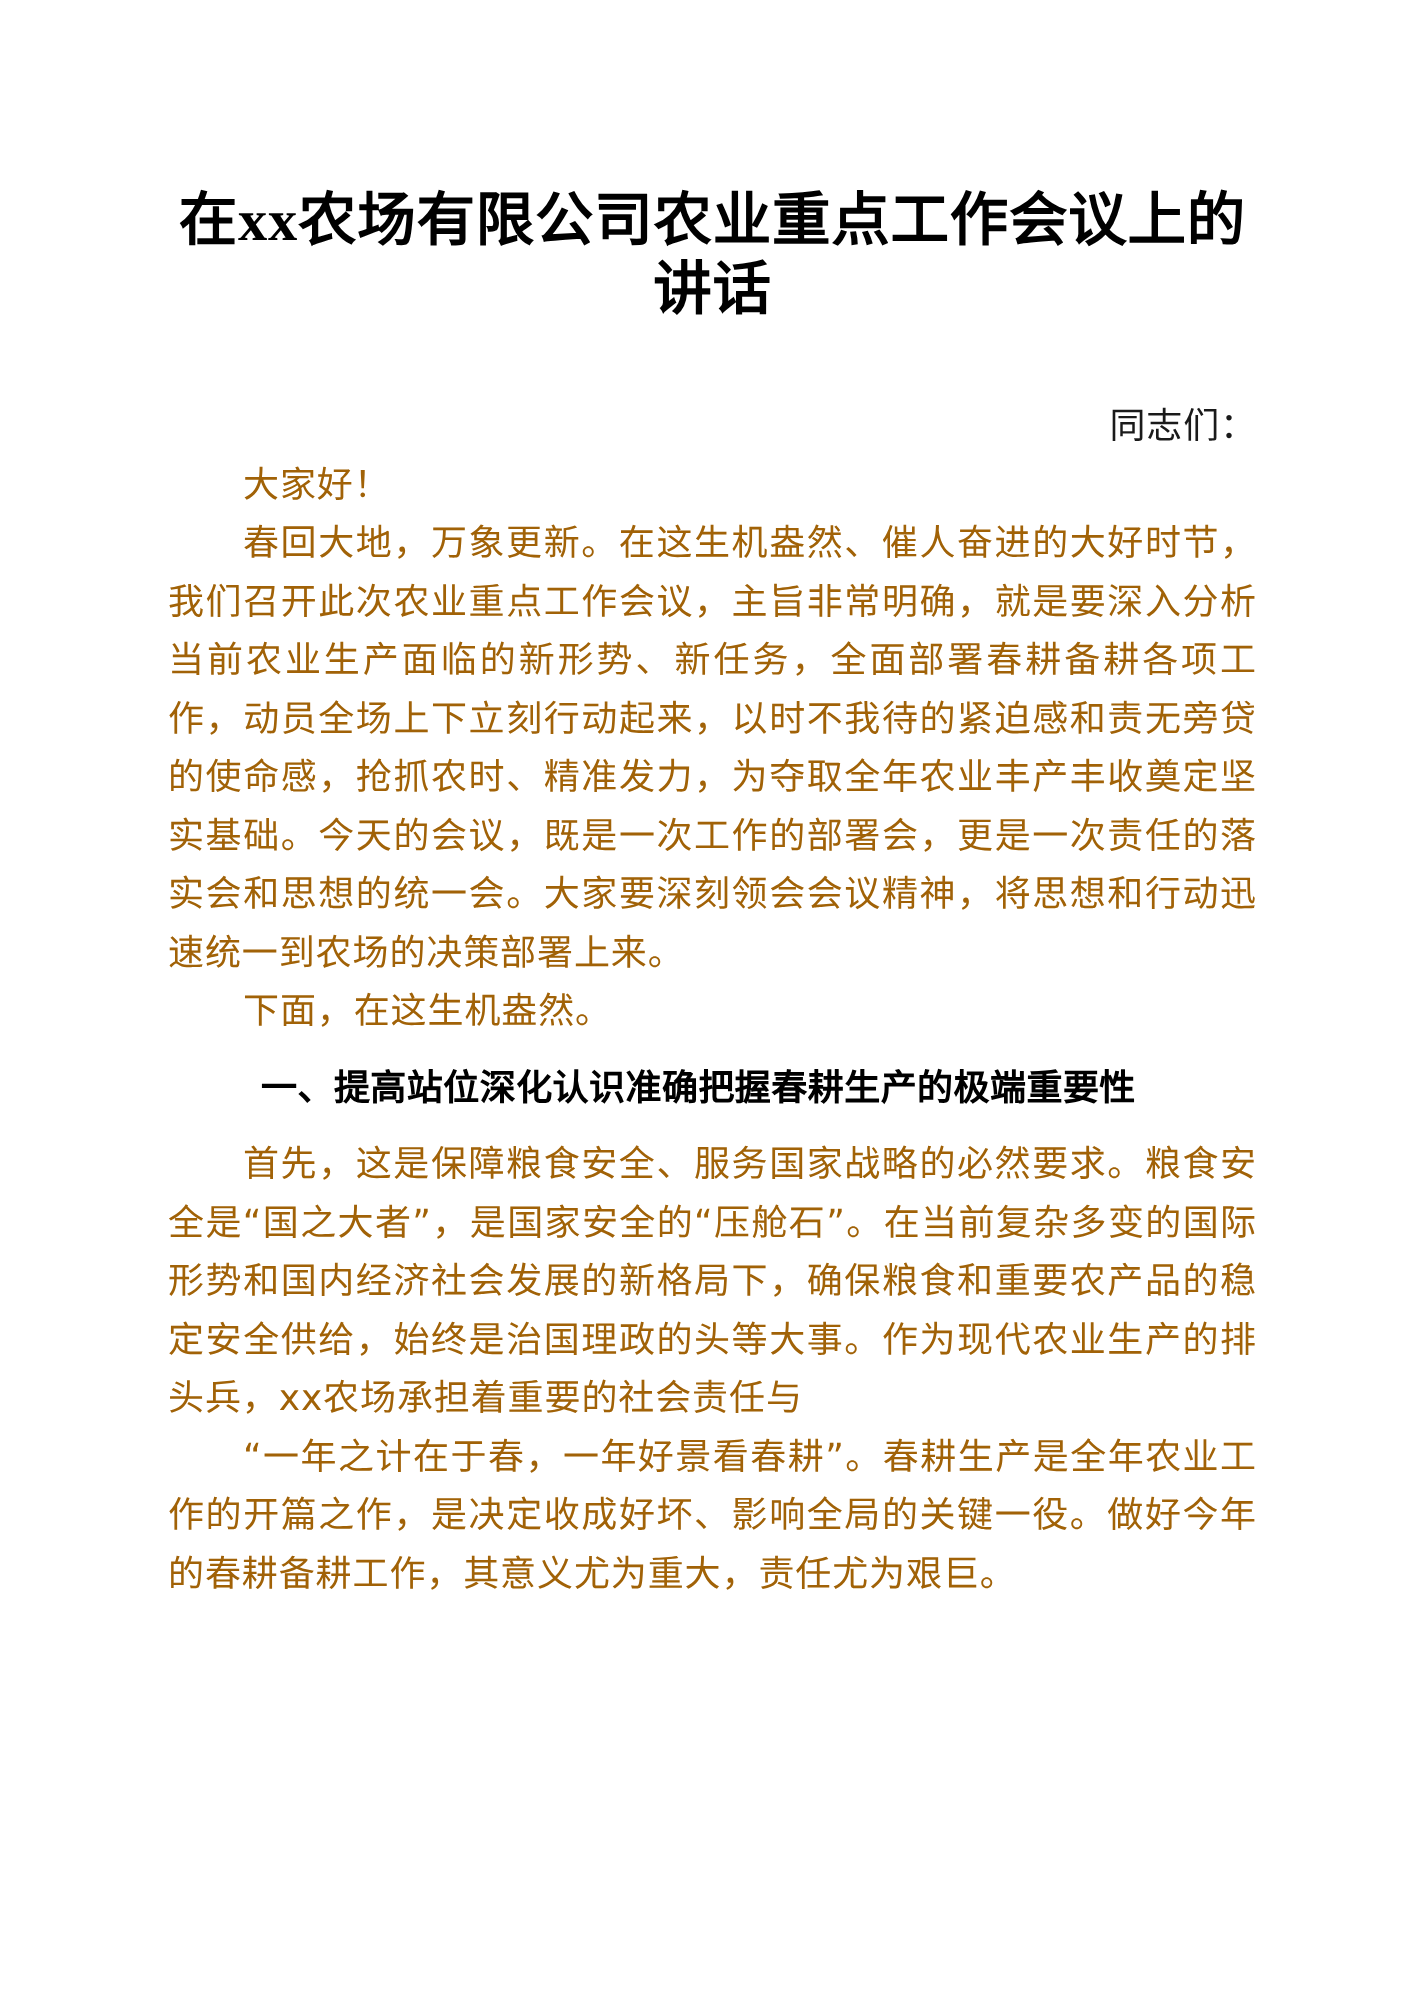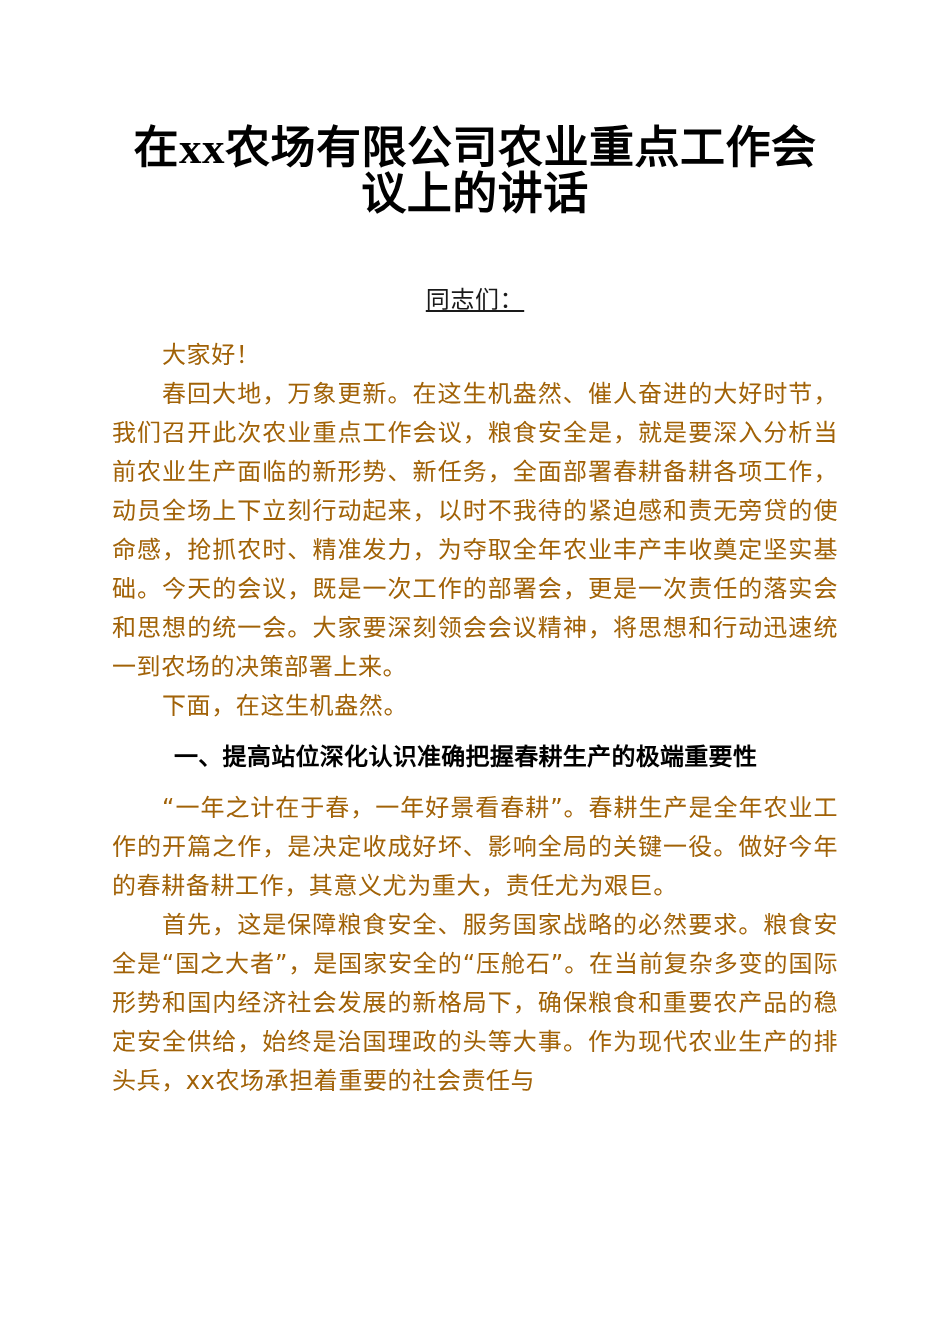--- a/index.html
+++ b/index.html
@@ -24,40 +24,39 @@
     top: 0;
     width: 726px;
   }
 
   
   .doc-title {
     margin: 0;
     padding: 0;
     font-family: "Liberation Serif", "DejaVu Serif", serif;
     font-weight: bold;
-    font-size: 45px;
+    font-size: 39px;
     line-height: 46px;
     color: #000000;
     text-align: center;
     letter-spacing: 0.5px;
     padding-top: 125px;
     word-break: break-all;
   }
 
   
   .salutation {
-    margin: 16px;
+    margin: 0;
     padding-top: 48px;
     font-family: "DejaVu Sans", "Liberation Sans", sans-serif;
     font-size: 24px;
     line-height: 39px;
     color: #1a1a1a;
-    text-align: center;
+    text-align: right;
     letter-spacing: 0.6px;
-    text-decoration: underline;
   }
 
   
   .para {
     margin: 0;
     font-family: "DejaVu Sans", "Liberation Sans", sans-serif;
     font-size: 24px;
     line-height: 39px;
     color: #a16207;
     text-align: justify;
@@ -90,24 +89,24 @@
 
 <div class="page">
   <div class="doc-body">
 
     <h1 class="doc-title">在xx农场有限公司农业重点工作会议上的讲话</h1>
 
     <p class="salutation">同志们：</p>
 
     <p class="para">大家好！</p>
 
-    <p class="para">春回大地，万象更新。在这生机盎然、催人奋进的大好时节，我们召开此次农业重点工作会议，粮食安全是，就是要深入分析当前农业生产面临的新形势、新任务，全面部署春耕备耕各项工作，动员全场上下立刻行动起来，以时不我待的紧迫感和责无旁贷的使命感，抢抓农时、精准发力，为夺取全年农业丰产丰收奠定坚实基础。今天的会议，既是一次工作的部署会，更是一次责任的落实会和思想的统一会。大家要深刻领会会议精神，将思想和行动迅速统一到农场的决策部署上来。</p>
+    <p class="para">春回大地，万象更新。在这生机盎然、催人奋进的大好时节，我们召开此次农业重点工作会议，主旨非常明确，就是要深入分析当前农业生产面临的新形势、新任务，全面部署春耕备耕各项工作，动员全场上下立刻行动起来，以时不我待的紧迫感和责无旁贷的使命感，抢抓农时、精准发力，为夺取全年农业丰产丰收奠定坚实基础。今天的会议，既是一次工作的部署会，更是一次责任的落实会和思想的统一会。大家要深刻领会会议精神，将思想和行动迅速统一到农场的决策部署上来。</p>
 
     <p class="para">下面，在这生机盎然。</p>
 
     <p class="section-heading">一、提高站位深化认识准确把握春耕生产的极端重要性</p>
 
+    <p class="para para-clipped">首先，这是保障粮食安全、服务国家战略的必然要求。粮食安全是“国之大者”，是国家安全的“压舱石”。在当前复杂多变的国际形势和国内经济社会发展的新格局下，确保粮食和重要农产品的稳定安全供给，始终是治国理政的头等大事。作为现代农业生产的排头兵，xx农场承担着重要的社会责任与</p>
+
     <p class="para">“一年之计在于春，一年好景看春耕”。春耕生产是全年农业工作的开篇之作，是决定收成好坏、影响全局的关键一役。做好今年的春耕备耕工作，其意义尤为重大，责任尤为艰巨。</p>
-
-    <p class="para para-clipped">首先，这是保障粮食安全、服务国家战略的必然要求。粮食安全是“国之大者”，是国家安全的“压舱石”。在当前复杂多变的国际形势和国内经济社会发展的新格局下，确保粮食和重要农产品的稳定安全供给，始终是治国理政的头等大事。作为现代农业生产的排头兵，xx农场承担着重要的社会责任与</p>
 
   </div>
 </div>
 
 </body></html>

